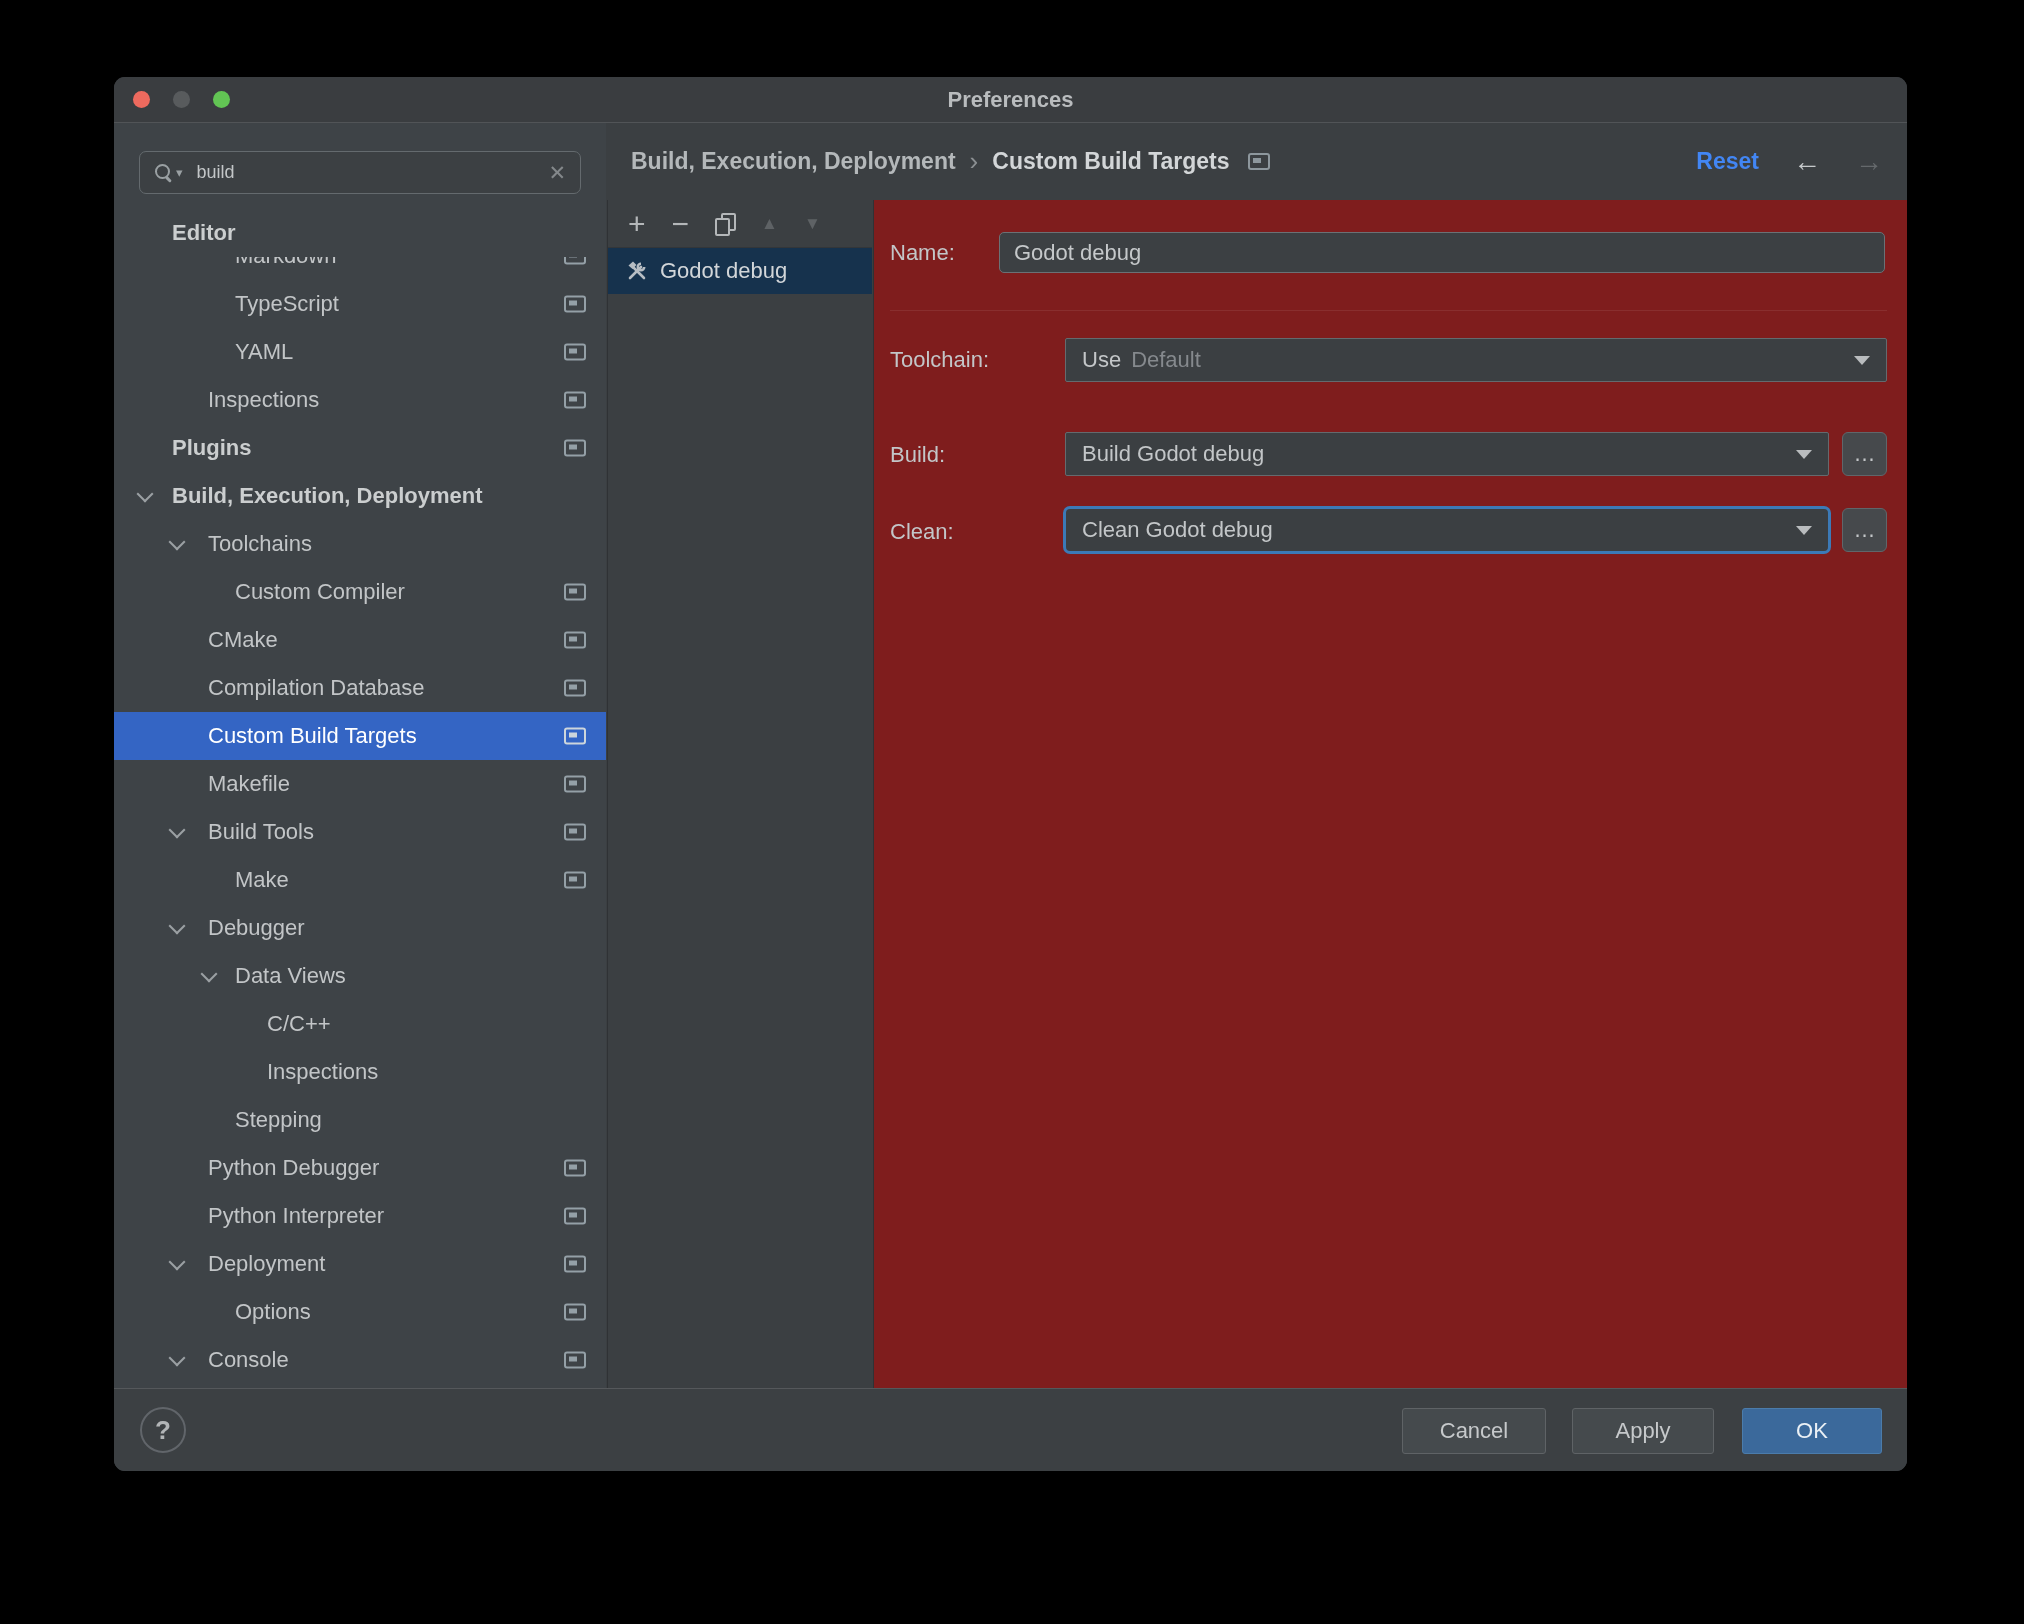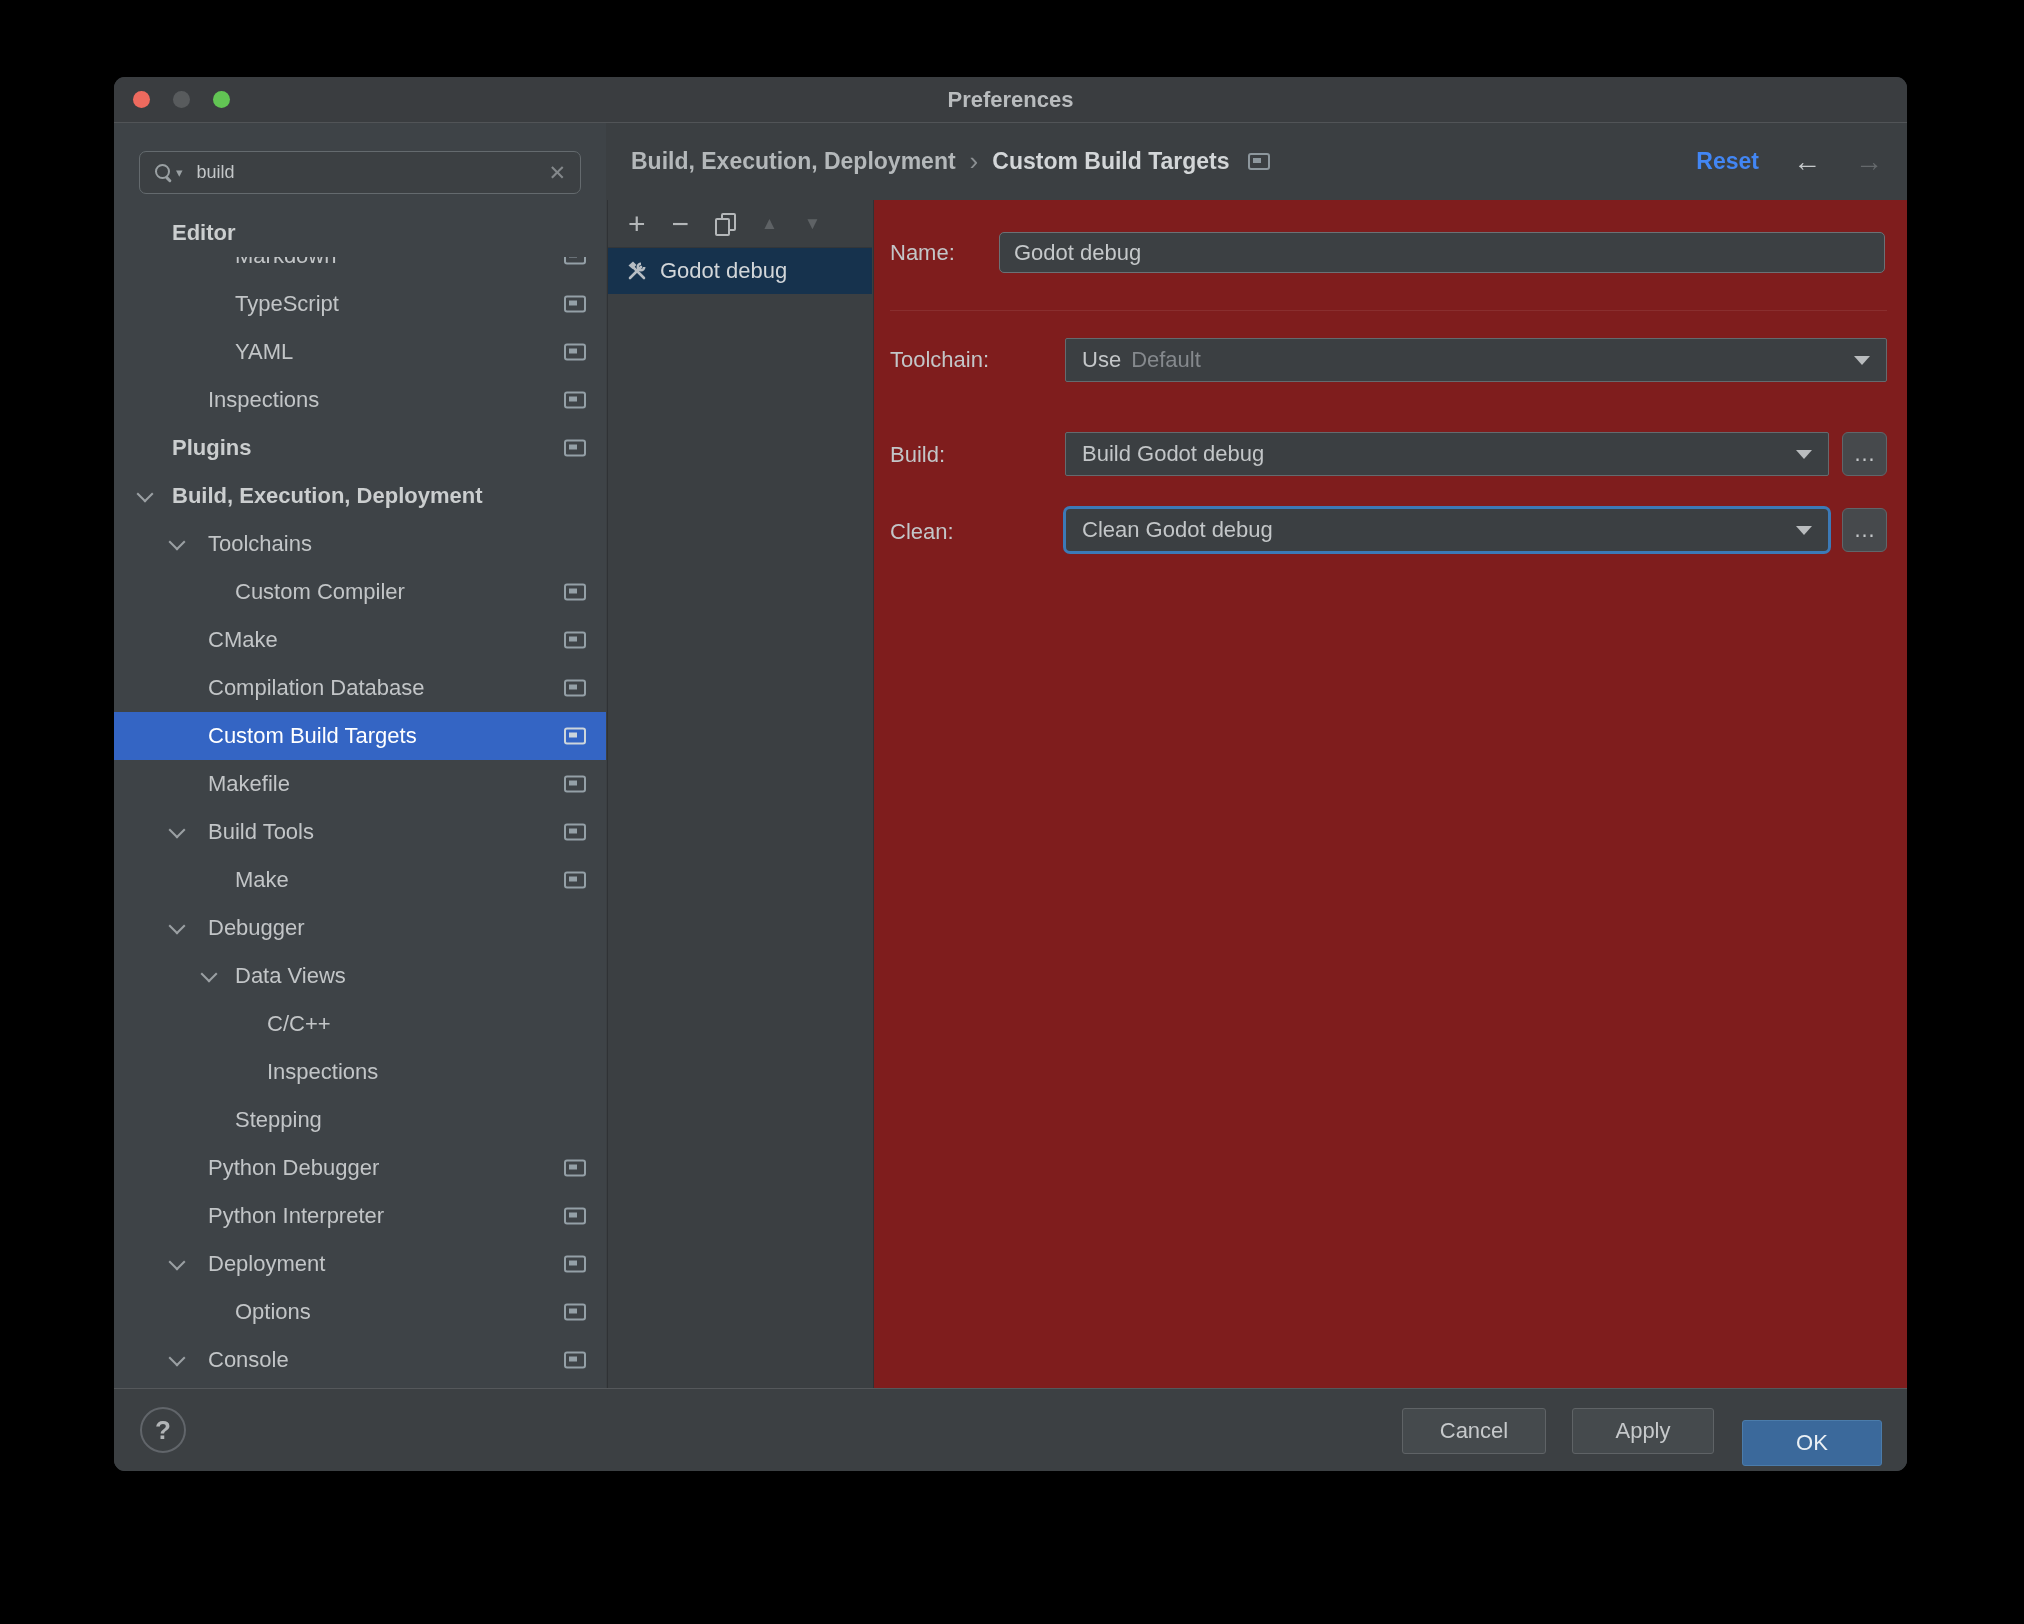--- a/index.html
+++ b/index.html
@@ -92,21 +92,21 @@
   .hr{position:absolute;height:1px;background:rgba(255,255,255,.08);}
   
   .footer{position:absolute;left:0;top:1311px;width:100%;height:83px;background:#3c4043;
     border-top:1px solid rgba(255,255,255,.13);}
   .helpbtn{position:absolute;left:26px;top:18px;width:46px;height:46px;border-radius:50%;
     border:2px solid #61656a;box-sizing:border-box;color:#b2b5b7;font-size:26px;font-weight:bold;
     display:flex;align-items:center;justify-content:center;}
   .btn{position:absolute;top:19px;height:46px;border-radius:3px;font-size:22px;color:#c6c9cb;
     background:#454a4d;border:1.5px solid #5f6366;box-sizing:border-box;
     display:flex;align-items:center;justify-content:center;}
-  .btn.primary{background:var(--ok-blue,#3b699b);border-color:#4b7cab;color:#eaf0f5;margin-top:12px;}
+  .btn.primary{background:var(--ok-blue,#3b699b);border-color:#4b7cab;color:#eaf0f5;}
 </style>
 </head>
 <body>
 
 <div class="window">
 
   <div class="titlebar">
     <span class="tl red"></span>
     <span class="tl gray"></span>
     <span class="tl green"></span>

